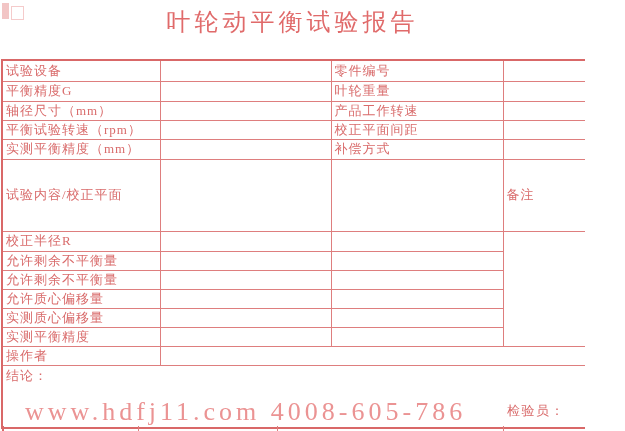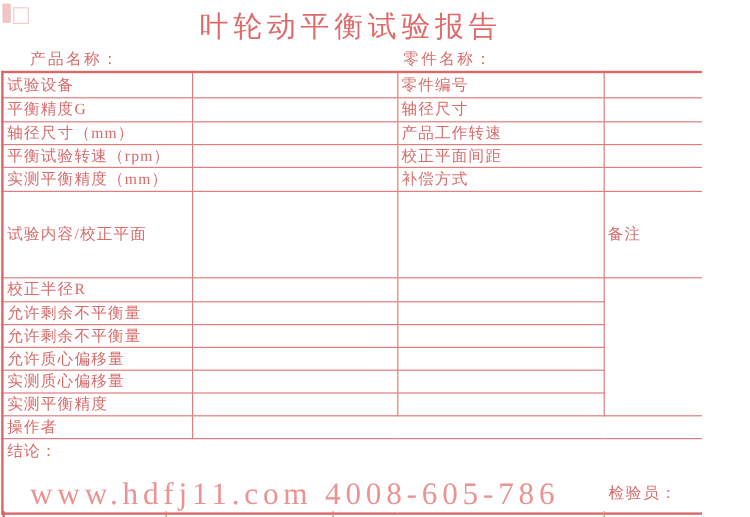--- a/index.html
+++ b/index.html
@@ -68,42 +68,40 @@
 </head>
 <body>
 
 <div id="page">
 
   <div class="corner-artifact"></div>
   <div class="corner-artifact2"></div>
 
   <div class="title">叶轮动平衡试验报告</div>
 
-  <span class="hdr-label hdr-product">产品名称：</span>
-  <span class="hdr-label hdr-part">零件名称：</span>
 
   <table class="form">
     <colgroup>
       <col style="width:158px">
         <col style="width:171px">
         <col style="width:172px">
         <col style="width:119px">
     </colgroup>
 
     <tbody>
         <tr style="height:21px">
       <td>试验设备</td>
       <td></td>
       <td>零件编号</td>
       <td></td>
     </tr>
     <tr style="height:20px">
       <td>平衡精度G</td>
       <td></td>
-      <td>轴径尺寸</td>
+      <td>叶轮重量</td>
       <td></td>
     </tr>
     <tr style="height:19px">
       <td>轴径尺寸（mm）</td>
       <td></td>
       <td>产品工作转速</td>
       <td></td>
     </tr>
     <tr style="height:19px">
       <td>平衡试验转速（rpm）</td>

